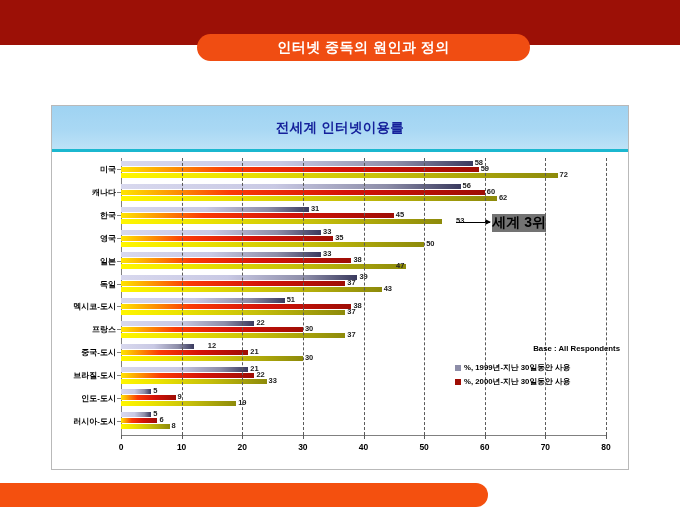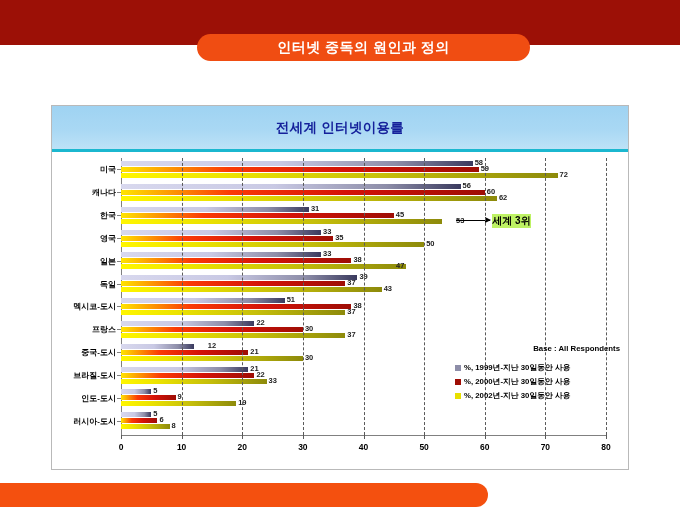--- a/index.html
+++ b/index.html
@@ -137,22 +137,22 @@
     width: 34px; height: 1px; background: #000;
     position: relative;
   }
   .annot-line::after {
     content: ""; position: absolute; right: -1px; top: -3px;
     border-left: 6px solid #000;
     border-top: 3.5px solid transparent;
     border-bottom: 3.5px solid transparent;
   }
   .annot-text {
-    font-size: 10px; font-weight: bold; color: #000;
-    background: #bef264;
+    font-size: 14px; font-weight: bold; color: #000;
+    background: #737373;
     white-space: nowrap;
   }
 
   
   .legend {
     position: absolute;
     left: 403px; top: 237px;
     width: 165px;
   }
   .legend-base {
@@ -352,22 +352,18 @@
     </div>
     <div id="legend-rows">
         <div class="legend-row">
           <span class="swatch" style="background: rgb(141, 141, 168);"></span>
           <span class="txt">%,  1999년-지난 30일동안 사용</span>
         </div>
         <div class="legend-row">
           <span class="swatch" style="background: rgb(158, 13, 5);"></span>
           <span class="txt">%,  2000년-지난 30일동안 사용</span>
         </div>
-        <div class="legend-row">
-          <span class="swatch" style="background: rgb(232, 224, 0);"></span>
-          <span class="txt">%,  2002년-지난 30일동안 사용</span>
-        </div>
       </div>
   </div>
 
 </div>
 
 <div class="bottom-pill"></div>
 
 </body></html>

